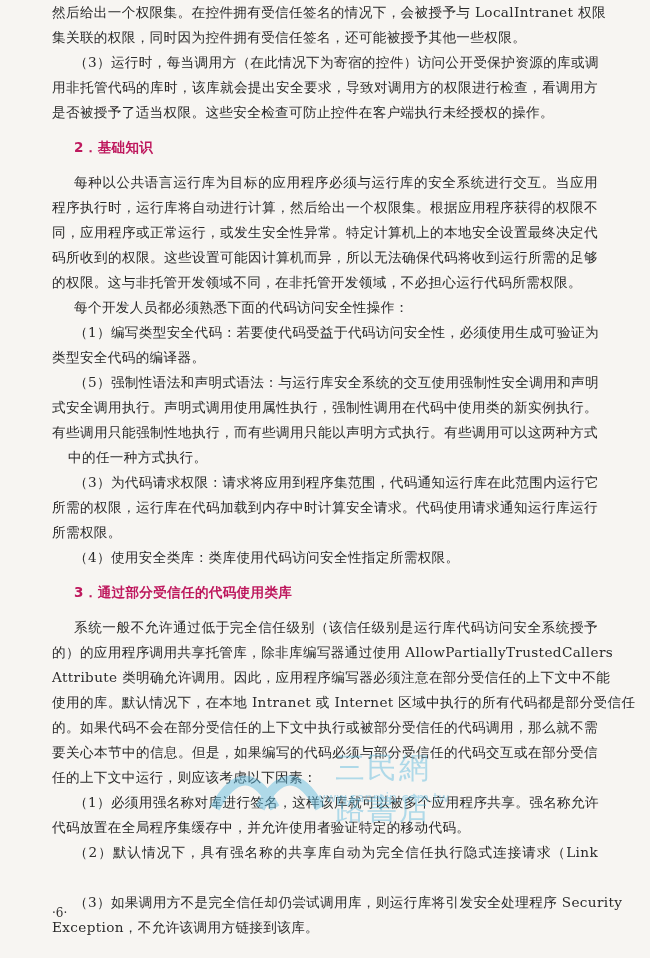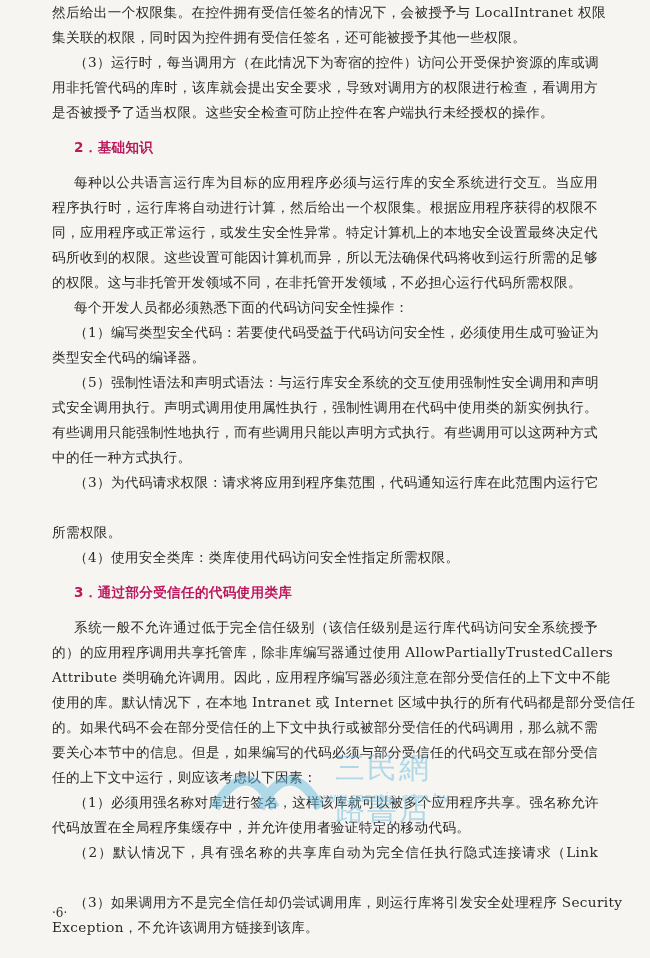--- a/index.html
+++ b/index.html
@@ -55,22 +55,23 @@
     <div class="line" style="top: 197px;">程序执行时，运行库将自动进行计算，然后给出一个权限集。根据应用程序获得的权限不</div>
     <div class="line" style="top: 222px;">同，应用程序或正常运行，或发生安全性异常。特定计算机上的本地安全设置最终决定代</div>
     <div class="line" style="top: 247px;">码所收到的权限。这些设置可能因计算机而异，所以无法确保代码将收到运行所需的足够</div>
     <div class="line last" style="top: 272px;">的权限。这与非托管开发领域不同，在非托管开发领域，不必担心运行代码所需权限。</div>
     <div class="line indent last" style="top: 297px;">每个开发人员都必须熟悉下面的代码访问安全性操作：</div>
     <div class="line indent" style="top: 322px;">（1）编写类型安全代码：若要使代码受益于代码访问安全性，必须使用生成可验证为</div>
     <div class="line last" style="top: 347px;">类型安全代码的编译器。</div>
     <div class="line indent" style="top: 372px;">（5）强制性语法和声明式语法：与运行库安全系统的交互使用强制性安全调用和声明</div>
     <div class="line" style="top: 397px;">式安全调用执行。声明式调用使用属性执行，强制性调用在代码中使用类的新实例执行。</div>
     <div class="line" style="top: 422px;">有些调用只能强制性地执行，而有些调用只能以声明方式执行。有些调用可以这两种方式</div>
-    <div class="line last" style="top: 447px;">中的任一种方式执行。</div>
+    <div class="line last" style="top: 447px; margin-left: 16px;">中的任一种方式执行。</div>
     <div class="line indent" style="top: 472px;">（3）为代码请求权限：请求将应用到程序集范围，代码通知运行库在此范围内运行它</div>
+    <div class="line" style="top: 497px;">所需的权限，运行库在代码加载到内存中时计算安全请求。代码使用请求通知运行库运行</div>
     <div class="line last" style="top: 522px;">所需权限。</div>
     <div class="line indent last" style="top: 547px;">（4）使用安全类库：类库使用代码访问安全性指定所需权限。</div>
     <div class="line indent" style="top: 617px;">系统一般不允许通过低于完全信任级别（该信任级别是运行库代码访问安全系统授予</div>
     <div class="line" style="top: 642px;">的）的应用程序调用共享托管库，除非库编写器通过使用 AllowPartiallyTrustedCallers</div>
     <div class="line" style="top: 667px;">Attribute 类明确允许调用。因此，应用程序编写器必须注意在部分受信任的上下文中不能</div>
     <div class="line" style="top: 692px;">使用的库。默认情况下，在本地 Intranet 或 Internet 区域中执行的所有代码都是部分受信任</div>
     <div class="line" style="top: 717px;">的。如果代码不会在部分受信任的上下文中执行或被部分受信任的代码调用，那么就不需</div>
     <div class="line" style="top: 742px;">要关心本节中的信息。但是，如果编写的代码必须与部分受信任的代码交互或在部分受信</div>
     <div class="line last" style="top: 767px;">任的上下文中运行，则应该考虑以下因素：</div>
     <div class="line indent" style="top: 792px;">（1）必须用强名称对库进行签名，这样该库就可以被多个应用程序共享。强名称允许</div>

